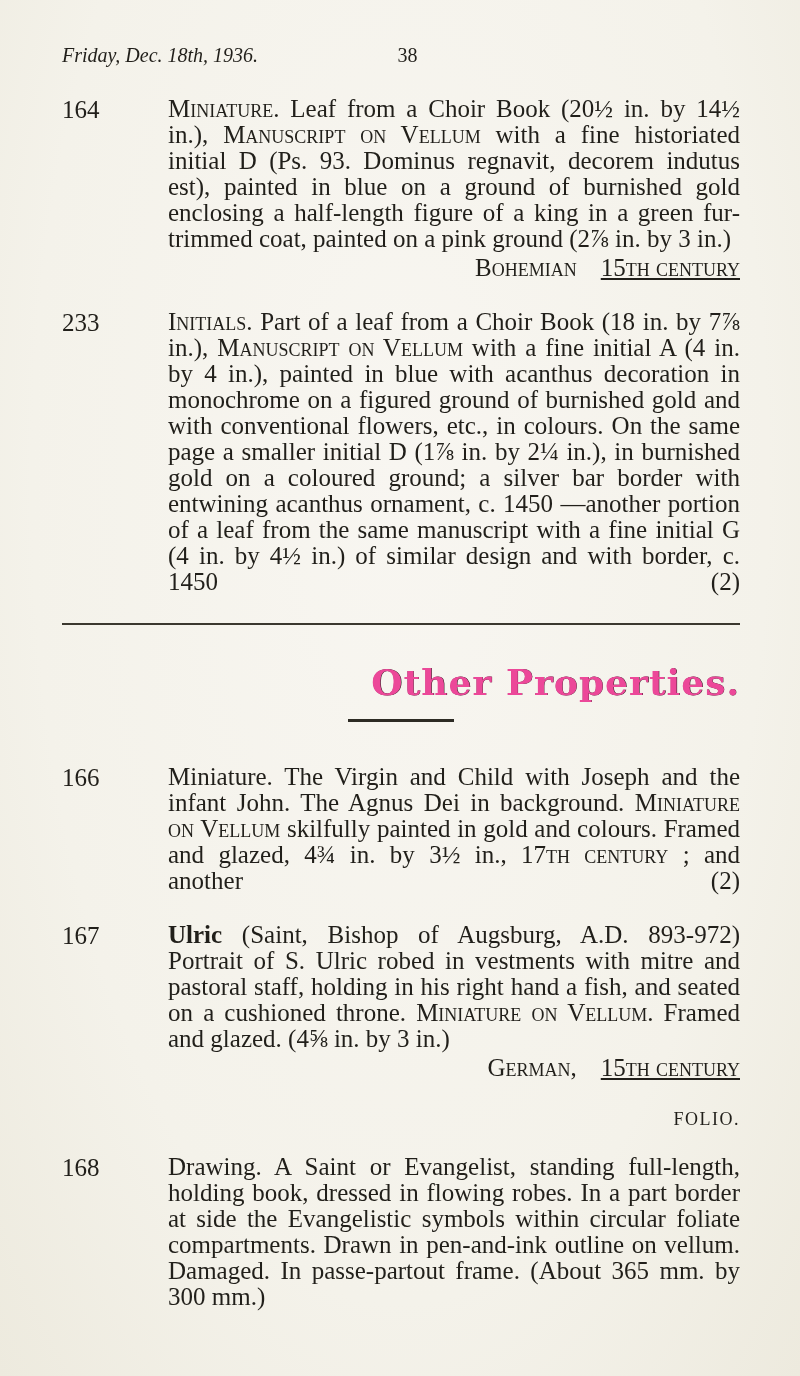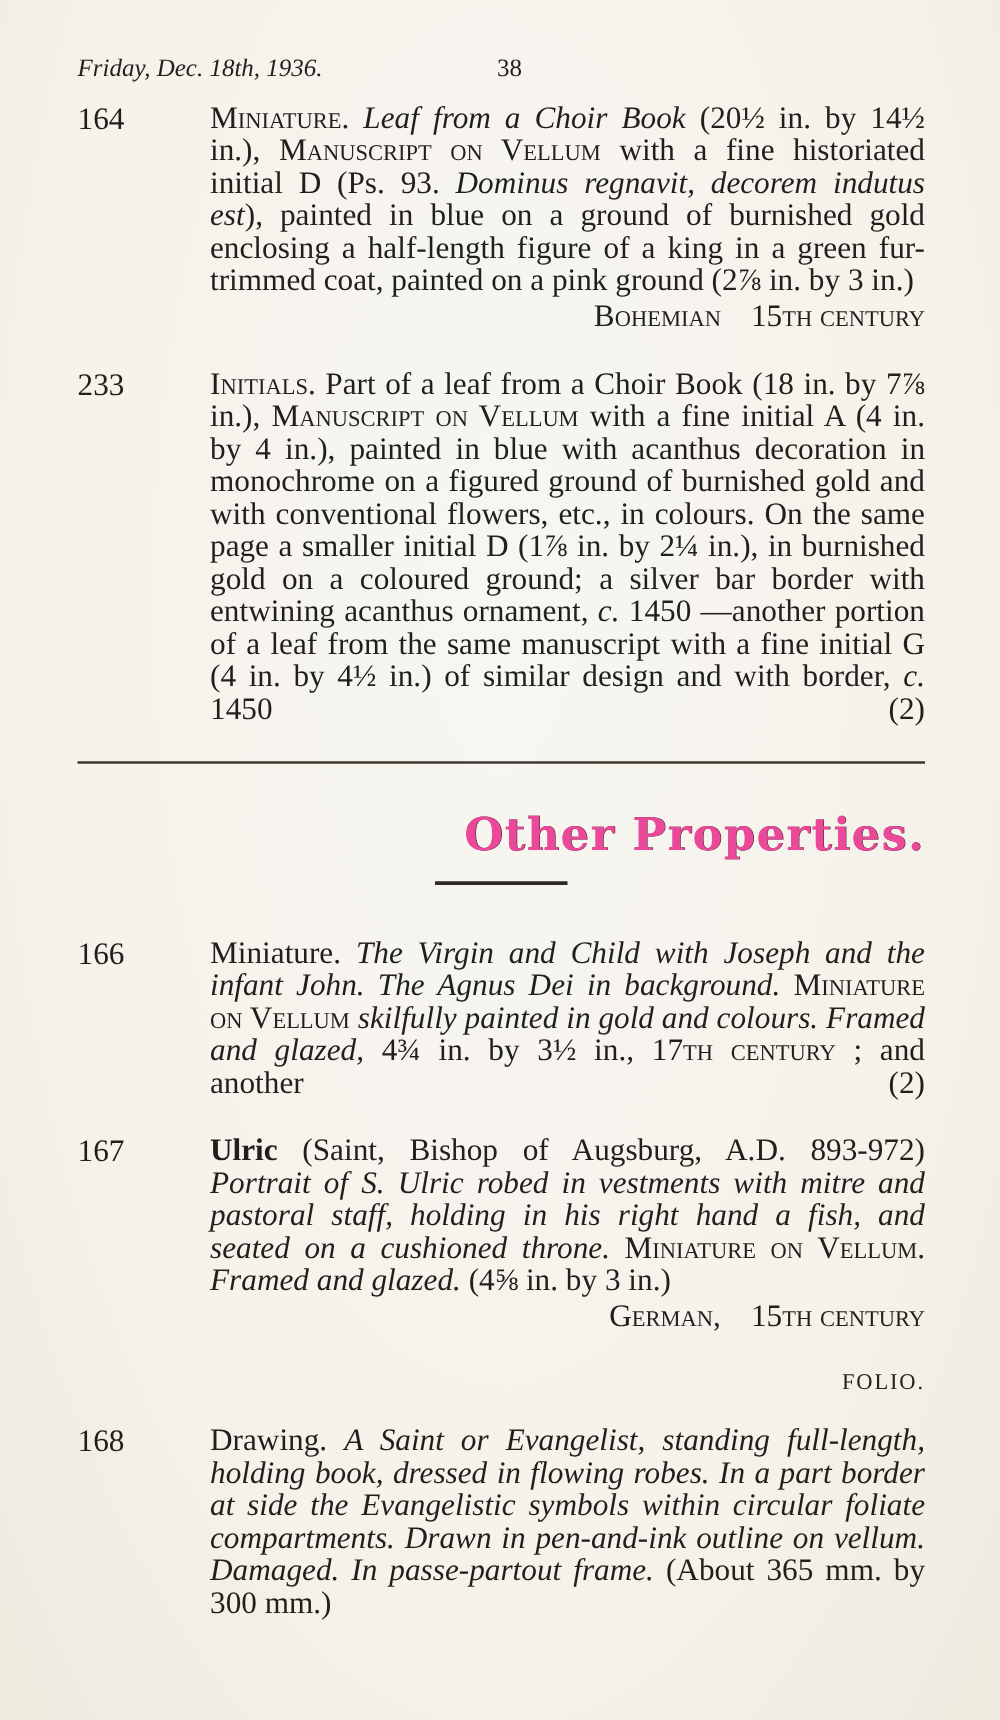--- a/index.html
+++ b/index.html
@@ -5,34 +5,34 @@
   * { box-sizing: border-box; }
   html, body { margin: 0; padding: 0; }
   body {
     width: 800px; height: 1376px; overflow: hidden;
     background: radial-gradient(ellipse at 50% 35%, #f8f6f1 0%, #f4f2ea 65%, #edeade 100%);
     font-family: "Liberation Serif", "DejaVu Serif", serif;
     color: #211f1a;
   }
   .page { padding: 44px 60px 0 62px; }
 
-  .header { position: relative; height: 28px; margin-bottom: 10px; font-size: 20px; }
+  .header { position: relative; height: 28px; margin-bottom: 24px; font-size: 20px; }
   .header .date { font-style: italic; }
   .header .pageno { position: absolute; left: 13px; right: 0; top: 0; text-align: center; }
 
   .lot { display: flex; margin-bottom: 28px; font-size: 25px; }
   .lot-number { flex: 0 0 106px; width: 106px; }
   .lot-body { flex: 1; position: relative; }
   .lot-text { margin: 0; text-align: justify; line-height: 26px; }
   .sc { font-variant: small-caps; }
-  .i  { font-style: italic; }
+  .i  { }
   .b  { font-weight: bold; }
   .count { position: absolute; right: 0; bottom: 0; }
   .attribution { text-align: right; line-height: 26px; margin-top: 3px; }
-  .attribution .attr-right { margin-left: 24px; }
+  .attribution .attr-right { margin-left: 24px; text-decoration: underline; }
 
   .rule { border-top: 2px solid #3b382f; margin-top: 6px; }
   .section-heading {
     text-align: right; margin-top: 36px;
     font-family: "DejaVu Serif", serif; font-weight: bold; font-size: 36px;
     letter-spacing: 1px; color: #ec4899;
     text-shadow: 0.4px 0 0 #23211b;
   }
   .section-underline { width: 106px; border-top: 3px solid #2d2b24; margin: 16px auto 0; }
   .section-block { margin-bottom: 42px; }

